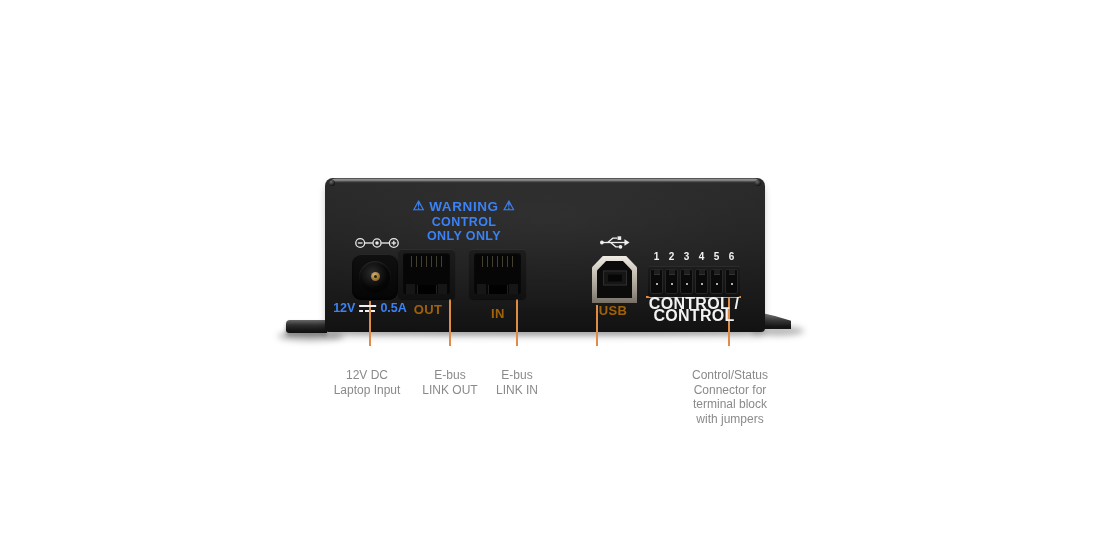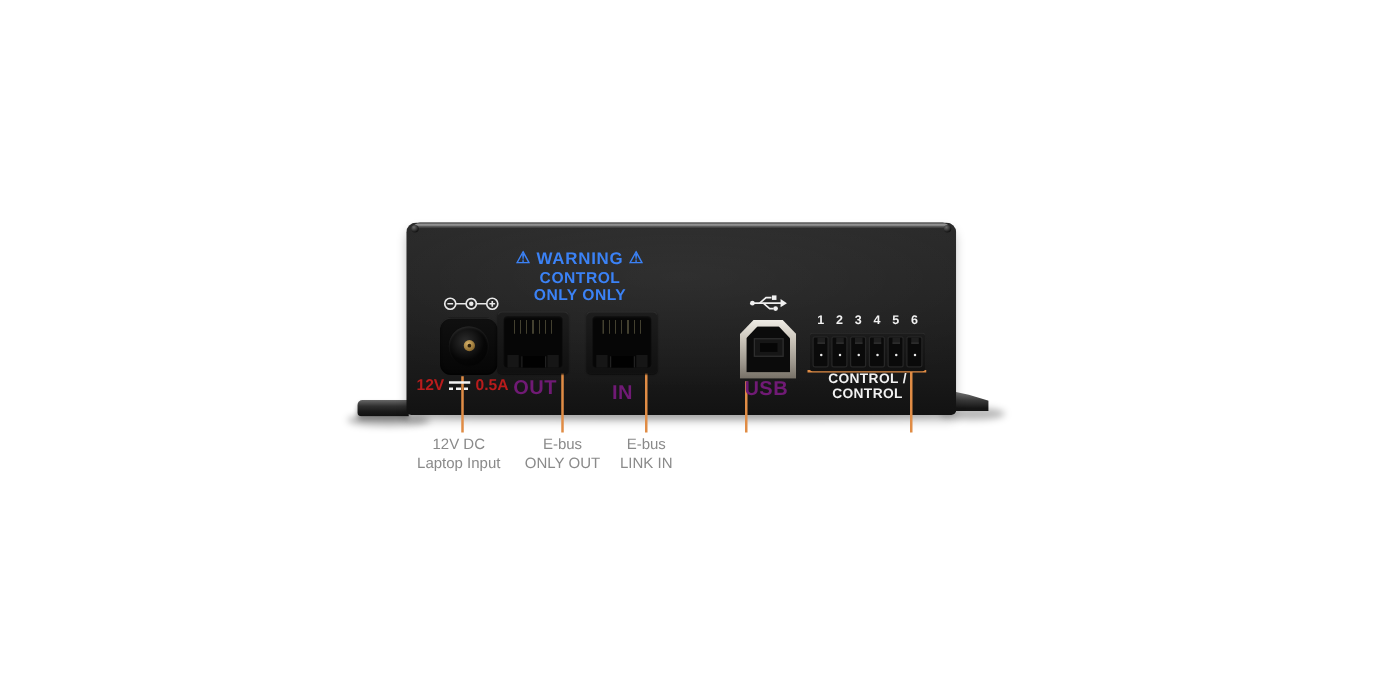--- a/index.html
+++ b/index.html
@@ -46,40 +46,40 @@
     box-shadow:inset 0 1px 0 rgba(255,255,255,.10), inset 0 -1px 2px rgba(0,0,0,.8);}
   .dc-hole{position:absolute;left:7px;top:7px;width:32px;height:32px;border-radius:50%;
     background:radial-gradient(circle at 42% 38%,#2c2c2c 0%,#060606 55%,#000 100%);
     box-shadow:inset 0 1px 2px rgba(255,255,255,.12);}
   .dc-pin{position:absolute;left:12px;top:11px;width:9px;height:9px;border-radius:50%;
     background:radial-gradient(circle at 38% 32%,#d8b36a,#8c6a2e 70%,#5a4420);}
   .dc-pin::after{content:"";position:absolute;left:3px;top:3px;width:3px;height:3px;
     border-radius:50%;background:#2c1f0c;}
 
   .power-label{left:370px;top:301px;transform:translateX(-50%);white-space:nowrap;
-    font-size:12.5px;font-weight:bold;color:#b91c1c;display:flex;align-items:center;gap:4px;}
+    font-size:12.5px;font-weight:bold;color:#3b82f6;display:flex;align-items:center;gap:4px;}
   .dc-sym{display:inline-block;position:relative;width:17px;height:9px;}
   .dc-sym::before{content:"";position:absolute;left:0;right:0;top:1px;height:2px;background:#f2f2f2;}
   .dc-sym::after{content:"";position:absolute;left:0;right:0;top:6px;height:2px;
     background:repeating-linear-gradient(90deg,#f2f2f2 0 3.5px,transparent 3.5px 6px);}
 
   .rj45{width:57px;height:50px;border-radius:4px;
     background:linear-gradient(180deg,#1d1d1d,#101010);
     box-shadow:inset 0 1px 0 rgba(255,255,255,.08),0 1px 1px rgba(0,0,0,.5);}
   .rj45.out{left:398px;top:249px;} .rj45.in{left:469px;top:249px;}
   .rj45-open{position:absolute;left:5px;top:4px;right:5px;bottom:5px;border-radius:3px;
     background:#060606;box-shadow:inset 0 1px 2px rgba(255,255,255,.05);}
   .rj45-contacts{position:absolute;left:8px;right:8px;top:3px;height:11px;
     background:repeating-linear-gradient(90deg,#43402f 0 1px,transparent 1px 5px);}
   .rj45-shoulder{position:absolute;bottom:0;width:9px;height:10px;background:#161616;}
   .rj45-shoulder.sl{left:3px;} .rj45-shoulder.sr{right:3px;}
   .rj45-notch{position:absolute;bottom:0;left:50%;transform:translateX(-50%);
     width:18px;height:9px;background:#010101;border-left:1px solid #202020;border-right:1px solid #202020;}
 
-  .port-label{font-size:16px;font-weight:bold;color:#701a75;letter-spacing:.4px;
+  .port-label{font-size:13px;font-weight:bold;color:#a16207;letter-spacing:.4px;
     transform:translateX(-50%);white-space:nowrap;}
   .lbl-out{left:428px;top:302px;} .lbl-in{left:498px;top:306px;} .lbl-usb{left:613px;top:303px;}
 
   .usb-icon{left:615px;top:234px;transform:translateX(-50%);}
   .usb-port{left:592px;top:256px;width:45px;height:47px;
     clip-path:polygon(0 24%,24% 0,76% 0,100% 24%,100% 100%,0 100%);
     background:linear-gradient(180deg,#efece5 0%,#c9c3b8 35%,#9a948a 75%,#767066 100%);}
   .usb-inner{position:absolute;left:5px;top:5px;right:5px;bottom:5px;
     clip-path:polygon(0 26%,26% 0,74% 0,100% 26%,100% 100%,0 100%);background:#0b0b0b;}
   .usb-tongue{position:absolute;left:50%;top:45%;transform:translate(-50%,-50%);
@@ -91,32 +91,32 @@
   .term-block{left:648px;top:266px;width:92px;height:31px;border-radius:2px;
     background:linear-gradient(180deg,#1c1c1c,#111);display:flex;gap:2px;align-items:center;
     padding:0 2px;box-sizing:border-box;box-shadow:inset 0 1px 0 rgba(255,255,255,.07);}
   .socket{position:relative;width:13px;height:25px;background:#0a0a0a;border:1px solid #262626;
     border-radius:2px;box-sizing:border-box;}
   .socket::before{content:"";position:absolute;left:50%;top:0;transform:translateX(-50%);
     width:6px;height:4px;background:#1f1f1f;border-bottom:1px solid #333;}
   .socket::after{content:"";position:absolute;left:50%;top:60%;transform:translate(-50%,-50%);
     width:2px;height:2px;background:#e9e9e9;border-radius:50%;}
   .ctrl-label{left:694px;top:298px;transform:translateX(-50%);text-align:center;
-    font-size:11px;font-weight:bold;color:#f2f2f2;line-height:11.5px;letter-spacing:.3px;white-space:nowrap;}
+    font-size:16px;font-weight:bold;color:#f2f2f2;line-height:11.5px;letter-spacing:.3px;white-space:nowrap;}
 
   
   .cline{width:2px;background:#E08C45;}
   .cl-power{left:369px;top:301px;height:45px;}
   .cl-out{left:449px;top:297px;height:49px;}
   .cl-in{left:516px;top:297px;height:49px;}
   .cl-usb{left:596px;top:305px;height:41px;}
   .cl-ctrl{left:728px;top:297px;height:49px;}
   .term-underline{left:646px;top:296px;width:95px;height:2px;background:#E08C45;}
 
-  .callout{top:348px;transform:translateX(-50%);text-align:center;color:#8A8A8A;
+  .callout{top:368px;transform:translateX(-50%);text-align:center;color:#8A8A8A;
     font-size:12px;line-height:14.5px;white-space:nowrap;}
   .co-power{left:367px;} .co-out{left:450px;} .co-in{left:517px;} .co-usb{left:598px;} .co-ctrl{left:730px;}
 
   svg{display:block;}
 </style>
 </head>
 <body>
 
 <div class="stage">
 
@@ -237,20 +237,26 @@
     <div>CONTROL /</div>
     <div>CONTROL</div>
   </div>
 
   <div class="abs callout co-power">
     <div>12V DC</div>
     <div>Laptop Input</div>
   </div>
   <div class="abs callout co-out">
     <div>E-bus</div>
-    <div>ONLY OUT</div>
+    <div>LINK OUT</div>
   </div>
   <div class="abs callout co-in">
     <div>E-bus</div>
     <div>LINK IN</div>
   </div>
+  <div class="abs callout co-ctrl">
+    <div>Control/Status</div>
+    <div>Connector for</div>
+    <div>terminal block</div>
+    <div>with jumpers</div>
+  </div>
 
 </div>
 
 </body></html>

